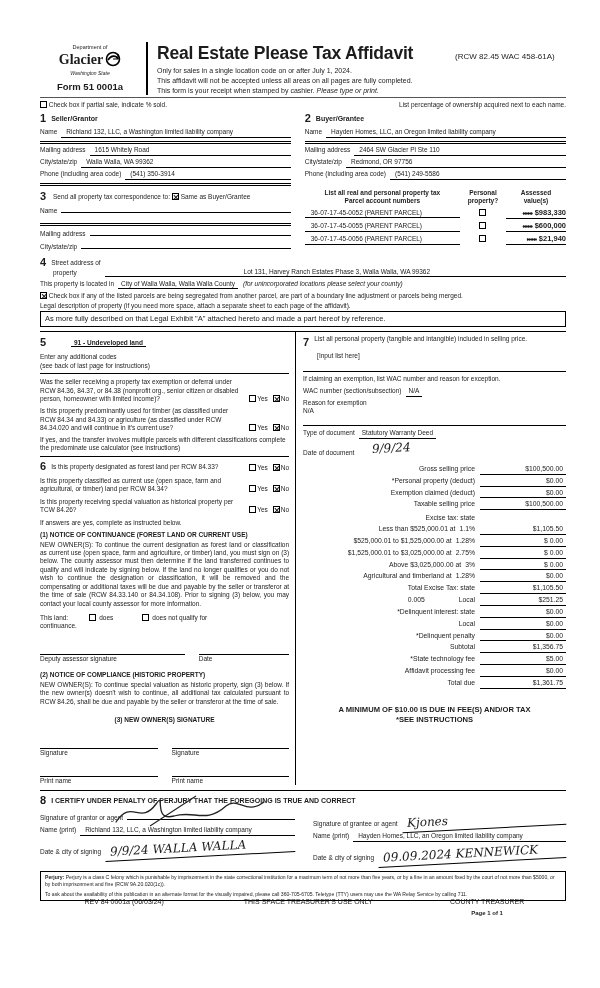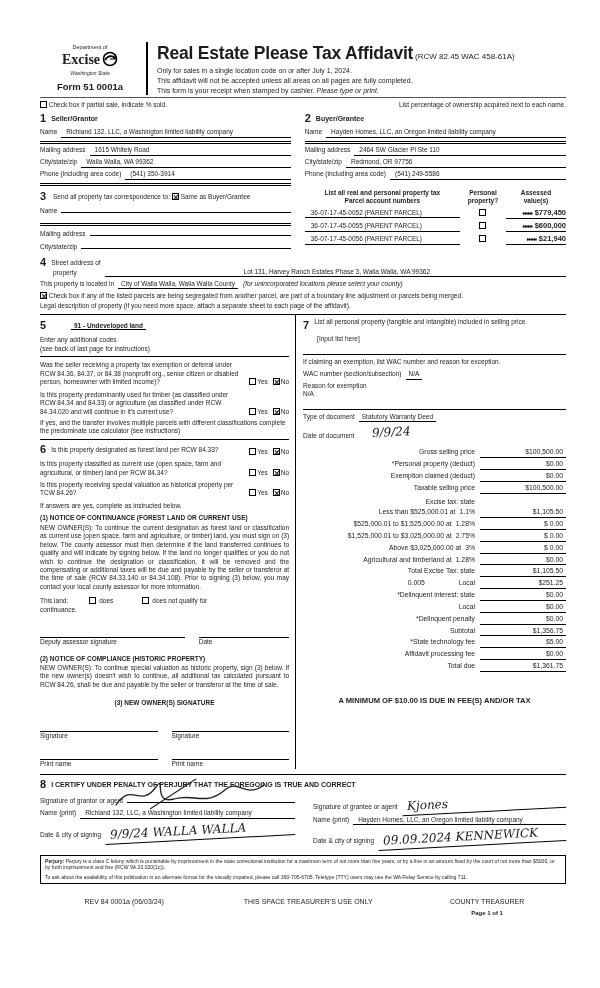--- a/index.html
+++ b/index.html
@@ -11,21 +11,21 @@
   
   .hdr { display:flex; align-items:stretch; padding-bottom:2px; }
   .logo { width:106px; text-align:center; padding:2px 6px 0 0; }
   .logo .dept { font-size:5.5px; }
   .logo .brandrow { display:flex; align-items:center; justify-content:center; gap:2px; }
   .logo .brand { font-size:14px; font-weight:bold; font-family:"Liberation Serif", serif; }
   .logo .state { font-size:5px; font-style:italic; }
   .logo .formno { font-size:9.5px; font-weight:bold; margin-top:5px; }
   .hdr-main { flex:1; border-left:2px solid #000; padding-left:9px; }
   .title { font-size:17.5px; font-weight:bold; letter-spacing:-0.2px; }
-  .ref { font-size:8px; }
+  .ref { font-size:8px;margin-left:40px; }
   .hnote { font-size:7px; margin-top:1px; }
   .partial { display:flex; justify-content:space-between; border-top:1px solid #555; padding:3px 0 2px 0; }
   .partial .pr { margin-right:10px; }
 
   
   .cb { display:inline-block; width:7px; height:7px; border:1px solid #000; position:relative; vertical-align:-1px; background:#fff; }
   .cb.on::after { content:"✕"; position:absolute; left:0; top:-1px; font-size:7.5px; font-weight:bold; }
   .secnum { font-size:11px; font-weight:bold; margin-right:5px; vertical-align:-1px; }
   .seclabel { font-weight:bold; font-size:7px; }
   .fl { display:flex; align-items:baseline; margin-top:2.5px; }
@@ -71,21 +71,21 @@
   .sigline { border-bottom:1px solid #000; height:10px; }
   .center { text-align:center; }
 
   
   .trow { display:flex; align-items:baseline; margin-top:2px; }
   .tlabel { flex:1; text-align:right; font-size:6.8px; }
   .trate { margin-left:4px; }
   .tprefix { margin-right:34px; }
   .tval { width:86px; margin-left:5px; border-bottom:1px solid #000; text-align:right; padding-right:3px; font-size:6.8px; min-height:8px; }
   .tval.nb { border-bottom:none; }
-  .minnote { text-align:center; font-weight:bold; font-size:7.6px; margin-top:24px; line-height:1.35; }
+  .minnote { text-align:center; font-weight:bold; font-size:7.6px; margin-top:16px; line-height:1.35; }
 
   
   .sec8 { border-top:1px solid #000; margin-top:5px; padding-top:2px; position:relative; }
   .s8cols { display:flex; }
   .s8c { width:50%; padding-right:8px; position:relative; }
   .s8c + .s8c { padding-right:0; }
   .s8row { display:flex; align-items:baseline; margin-top:4px; }
   .handbig { font-size:12px; transform:rotate(-3deg); display:inline-block; }
   .scribble { position:absolute; left:70px; top:-14px; pointer-events:none; }
 
@@ -102,21 +102,21 @@
 </head>
 <body>
 
 <div class="page">
   <div class="content">
 
     <div class="hdr">
       <div class="logo">
         <div class="dept">Department of</div>
         <div class="brandrow">
-          <span class="brand">Excise</span>
+          <span class="brand">Glacier</span>
           <span>
             <svg width="16" height="16" viewBox="0 0 16 16">
                 <circle cx="8" cy="8" r="6.5" fill="none" stroke="#000" stroke-width="1.6"></circle>
                 <path d="M3,9 C6,4 11,4 13,8" fill="none" stroke="#000" stroke-width="1.6"></path>
                 <path d="M13,3 L13,8 L8,8" fill="none" stroke="#000" stroke-width="1.2"></path>
               </svg>
           </span>
         </div>
         <div class="state">Washington State</div>
         <div class="formno">Form 51 0001a</div>
@@ -217,21 +217,21 @@
               <div>property?</div>
             </div>
           <div class="c3">
               <div>Assessed</div>
               <div>value(s)</div>
             </div>
         </div>
         <div class="prow">
           <span class="c1">36-07-17-45-0052 (PARENT PARCEL)</span>
           <span class="c2"><span class="cb"></span></span>
-          <span class="c3"><span class="xstrike">xxx</span><span>$779,450</span></span>
+          <span class="c3"><span class="xstrike">xxx</span><span>$983,330</span></span>
         </div>
         <div class="prow">
           <span class="c1">36-07-17-45-0055 (PARENT PARCEL)</span>
           <span class="c2"><span class="cb"></span></span>
           <span class="c3"><span class="xstrike">xxx</span><span>$600,000</span></span>
         </div>
         <div class="prow">
           <span class="c1">36-07-17-45-0056 (PARENT PARCEL)</span>
           <span class="c2"><span class="cb"></span></span>
           <span class="c3"><span class="xstrike">xxx</span><span>$21,940</span></span>
@@ -247,20 +247,21 @@
       <div class="fl">
         <span class="flabel">This property is located in</span>
         <span class="und">City of Walla Walla, Walla Walla County</span>
         <span class="it" style="margin-left:5px;">(for unincorporated locations please select your county)</span>
       </div>
       <div style="margin-top:3px;">
         <span class="cb on"></span>
         <span>Check box if any of the listed parcels are being segregated from another parcel, are part of a boundary line adjustment or parcels being merged.</span>
       </div>
       <div style="margin-top:1px;">Legal description of property (if you need more space, attach a separate sheet to each page of the affidavit).</div>
+      <div class="legalbox">As more fully described on that Legal Exhibit "A" attached hereto and made a part hereof by reference.</div>
     </div>
 
     <div class="main2">
       <div class="m-left">
         <div>
           <span class="secnum">5</span>
           <span class="und b" style="margin-left:18px;">91 - Undeveloped land</span>
         </div>
         <div style="margin-top:4px;">Enter any additional codes</div>
         <div>(see back of last page for instructions)</div>
@@ -428,20 +429,21 @@
               <span class="tlabel">Affidavit processing fee</span>
               <span class="tval">$0.00</span>
             </div>
           <div class="trow">
               <span class="tlabel">Total due</span>
               <span class="tval">$1,361.75</span>
             </div>
         </div>
         <div class="minnote">
           <div>A MINIMUM OF $10.00 IS DUE IN FEE(S) AND/OR TAX</div>
+          <div>*SEE INSTRUCTIONS</div>
         </div>
       </div>
     </div>
 
     <div class="sec8">
       <div><span class="secnum">8</span><span class="b" style="font-size:7px;">I CERTIFY UNDER PENALTY OF PERJURY THAT THE FOREGOING IS TRUE AND CORRECT</span></div>
       <div class="s8cols">
         <div class="s8c">
           <span class="scribble">
             <svg width="160" height="34" viewBox="0 0 160 34">

